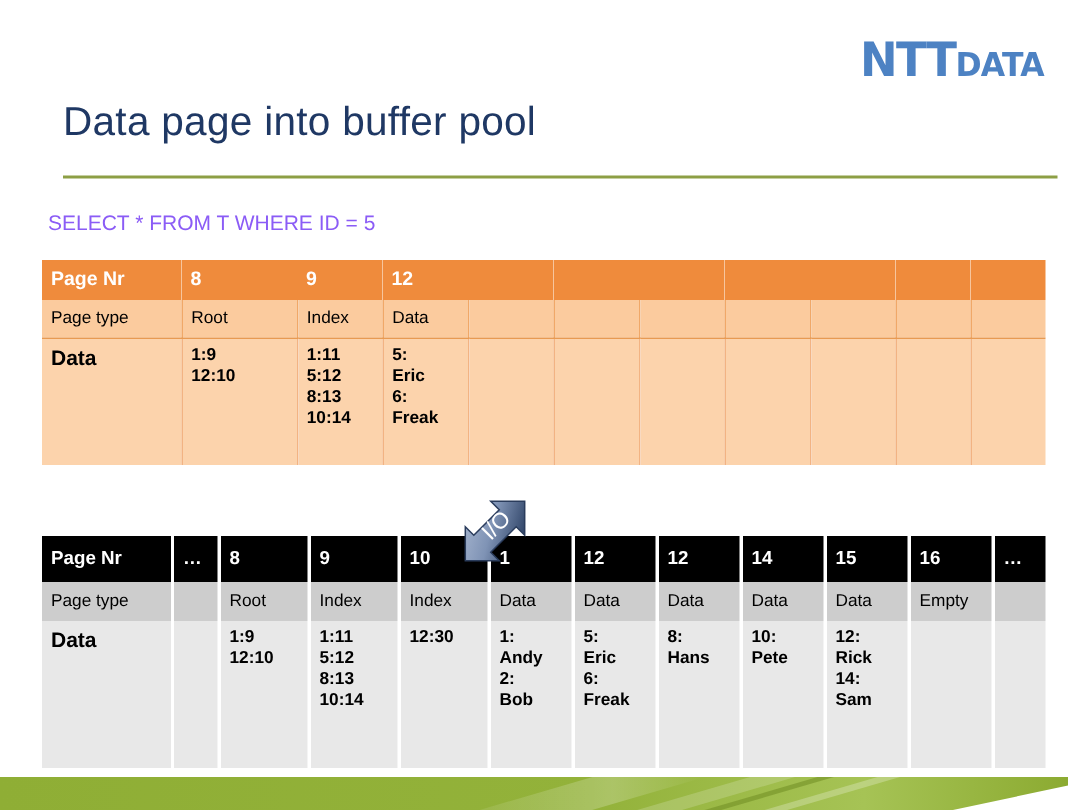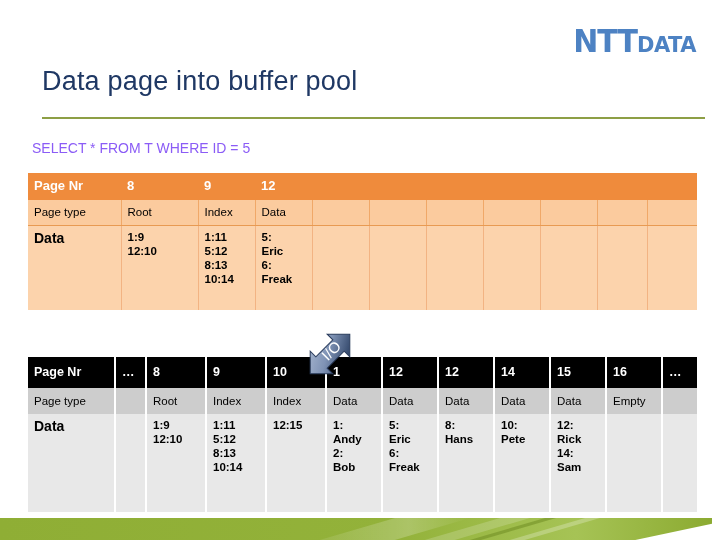--- a/index.html
+++ b/index.html
@@ -317,21 +317,21 @@
             <span class="cellline">1:9</span>
             <span class="cellline">12:10</span>
           </td>
         <td>
             <span class="cellline">1:11</span>
             <span class="cellline">5:12</span>
             <span class="cellline">8:13</span>
             <span class="cellline">10:14</span>
           </td>
         <td>
-            <span class="cellline">12:15</span>
+            <span class="cellline">12:30</span>
           </td>
         <td>
             <span class="cellline">1:</span>
             <span class="cellline">Andy</span>
             <span class="cellline">2:</span>
             <span class="cellline">Bob</span>
           </td>
         <td>
             <span class="cellline">5:</span>
             <span class="cellline">Eric</span>

